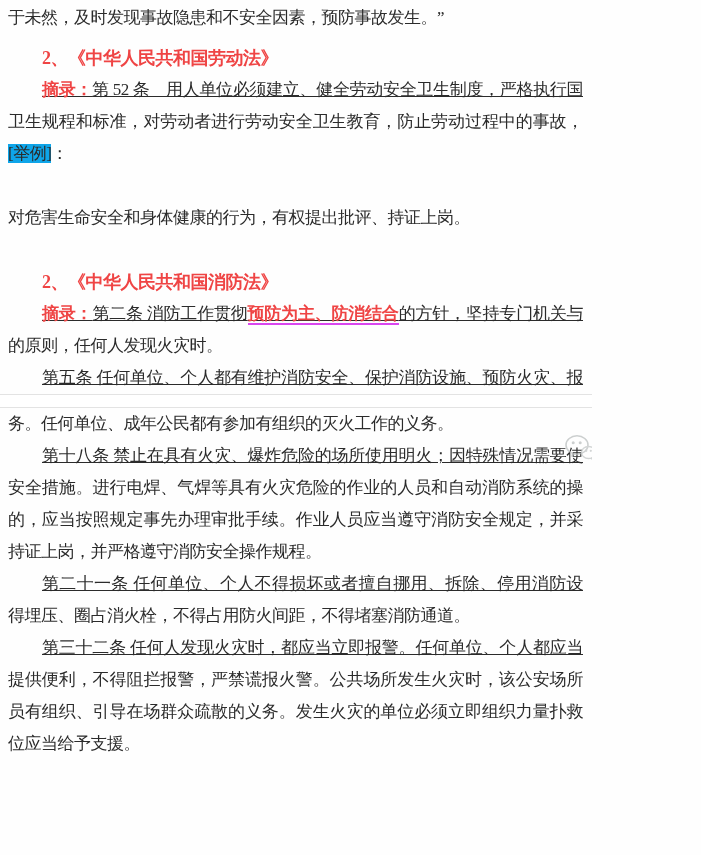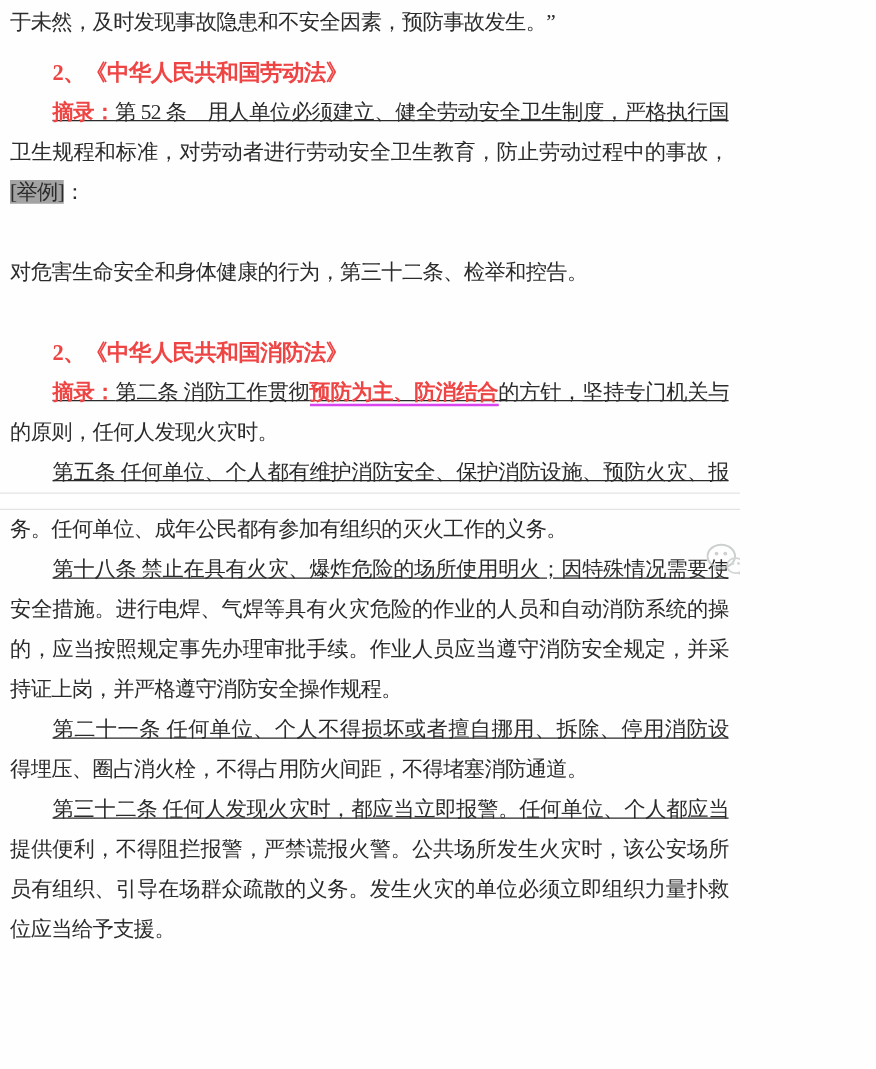--- a/index.html
+++ b/index.html
@@ -33,21 +33,21 @@
     text-align: left;
   }
   .line.jl {
     text-align: justify;
     text-align-last: justify;
     text-justify: inter-character;
   }
   .line.indent { padding-left: 34px; text-decoration: underline; }
   .b { font-weight: 700; color: #ef4444; }
   .u { border-bottom: 2px solid #d946ef; padding-bottom: 0px; }
-  .hl { background: #a3a3a3; }
+  .hl { background: #0ea5e9; }
   .page-divider {
     height: 12px;
     border-top: 1px solid #e3e3e3;
     border-bottom: 1px solid #e3e3e3;
     margin: 0 -9px 0 -8px;
     background: #ffffff;
   }
   .watermark {
     position: absolute;
     top: 434px; left: 565px;
@@ -79,21 +79,21 @@
         <div class="line"><span class="b ">2、《中华人民共和国劳动法》</span></div>
       </div>
       <div class="block block-p">
         <div class="line indent jl"><span class="b ">摘录：</span><span class="">第 52 条　用人单位必须建立、健全劳动安全卫生制度，严格执行国家劳动安全</span></div>
         <div class="line jl"><span class="">卫生规程和标准，对劳动者进行劳动安全卫生教育，防止劳动过程中的事故，减少职业危害。</span></div>
       </div>
       <div class="block block-p">
         <div class="line"><span class="hl">[举例]</span><span class="">：</span></div>
       </div>
       <div class="block block-p mt-lg">
-        <div class="line"><span class="">对危害生命安全和身体健康的行为，第三十二条、检举和控告。</span></div>
+        <div class="line"><span class="">对危害生命安全和身体健康的行为，有权提出批评、持证上岗。</span></div>
       </div>
       <div class="block block-h mt-lg">
         <div class="line"><span class="b ">2、《中华人民共和国消防法》</span></div>
       </div>
       <div class="block block-p">
         <div class="line indent jl"><span class="b ">摘录：</span><span class="">第二条 消防工作贯彻</span><span class="b u ">预防为主、防消结合</span><span class="">的方针，坚持专门机关与群众相结合</span></div>
         <div class="line"><span class="">的原则，任何人发现火灾时。</span></div>
       </div>
       <div class="block block-p">
         <div class="line indent jl"><span class="">第五条 任何单位、个人都有维护消防安全、保护消防设施、预防火灾、报告火警的义</span></div>

